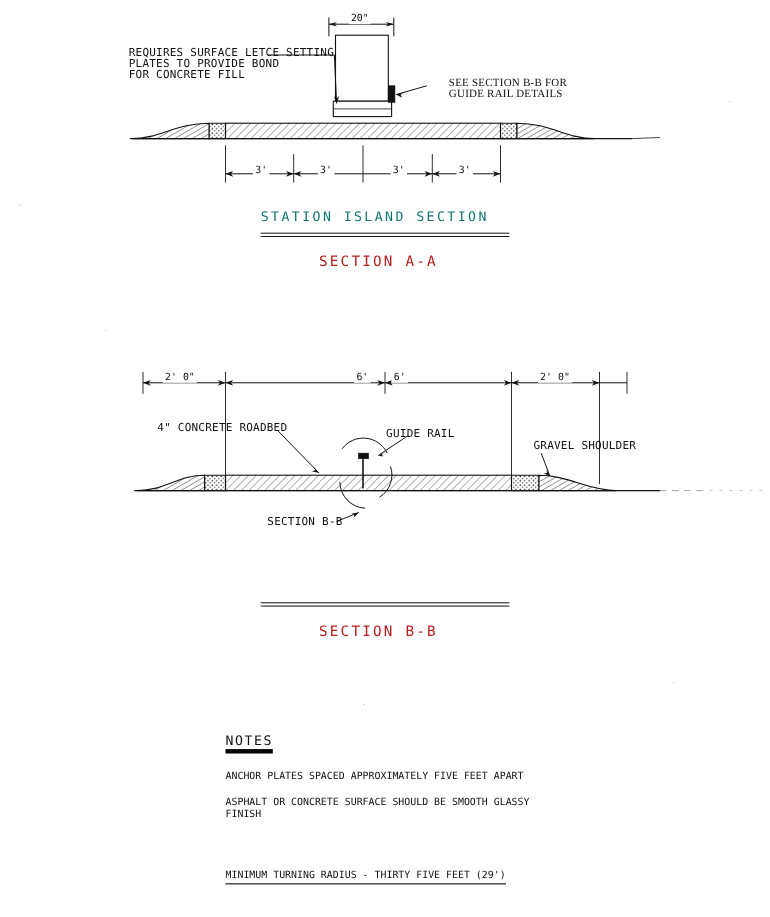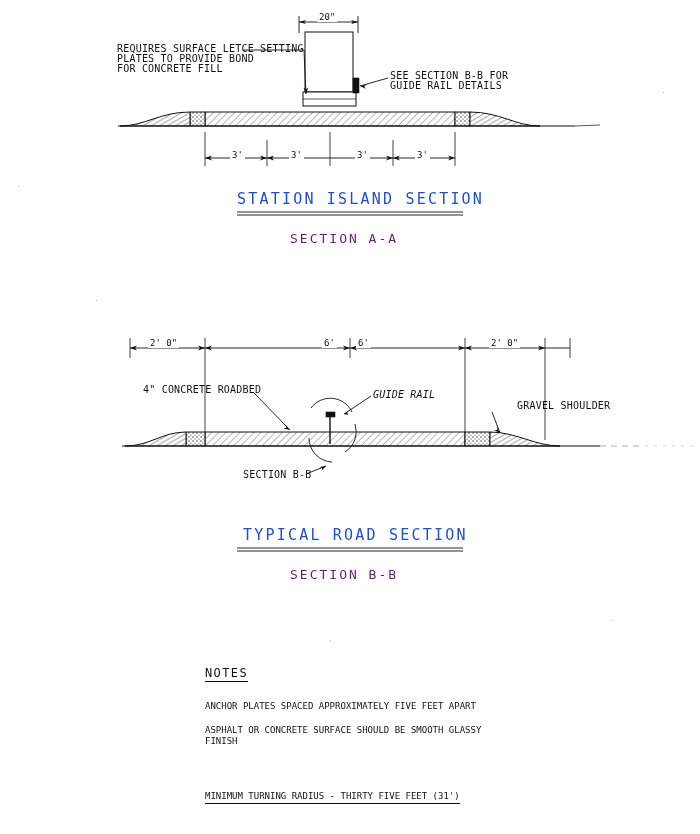--- a/index.html
+++ b/index.html
@@ -35,42 +35,42 @@
     font-size: 9px;
     line-height: 10px;
     white-space: pre;
     color: #111;
     background: #fff;
     padding: 0 2px;
   }
   .title {
     position: absolute;
     font-family: "DejaVu Sans Mono", monospace;
-    font-size: 15px;
+    font-size: 12px;
     letter-spacing: 2.2px;
     white-space: pre;
-    color: #1d4ed8;
+    color: #0f766e;
   }
   .subtitle {
     position: absolute;
     font-family: "DejaVu Sans Mono", monospace;
     font-size: 13px;
     letter-spacing: 2px;
     white-space: pre;
-    color: #701a75;
+    color: #b91c1c;
     text-align: center;
   }
   .notes-head {
     position: absolute;
     font-family: "DejaVu Sans Mono", monospace;
     font-size: 12px;
     letter-spacing: 1.4px;
     white-space: pre;
     color: #111;
-    border-bottom: 1px solid #000000;
+    border-bottom: 4px solid #000000;
     padding-bottom: 1px;
   }
   .note {
     position: absolute;
     font-family: "DejaVu Sans Mono", monospace;
     font-size: 9px;
     line-height: 11px;
     white-space: pre;
     color: #111;
   }
@@ -214,50 +214,49 @@
       <line x1="237" y1="551" x2="463" y2="551" stroke-width="0.9"></line>
     </g>
   </svg>
 
   <div class="dimtxt" style="left:317px; top:12px;">20"</div>
 
   <div class="lbl" style="left:117px; top:44px;">REQUIRES SURFACE LETCE SETTING
 PLATES TO PROVIDE BOND
 FOR CONCRETE FILL</div>
 
-  <div class="lbl" style="left:390px; top:71px;">SEE SECTION B-B FOR
+  <div class="lbl" style="left:408px; top:71px;font-family:Liberation Serif, serif;">SEE SECTION B-B FOR
 GUIDE RAIL DETAILS</div>
 
   <div class="dimtxt" style="left:230px; top:150px;">3'</div>
   <div class="dimtxt" style="left:289px; top:150px;">3'</div>
   <div class="dimtxt" style="left:355px; top:150px;">3'</div>
   <div class="dimtxt" style="left:415px; top:150px;">3'</div>
 
   <div class="title" style="left:237px; top:190px;">STATION ISLAND SECTION</div>
   <div class="subtitle" style="left:290px; top:231px;">SECTION A-A</div>
 
   <div class="dimtxt" style="left:148px; top:338px;">2' 0"</div>
   <div class="dimtxt" style="left:322px; top:338px;">6'</div>
   <div class="dimtxt" style="left:356px; top:338px;">6'</div>
   <div class="dimtxt" style="left:489px; top:338px;">2' 0"</div>
 
   <div class="lbl" style="left:143px; top:385px;">4" CONCRETE ROADBED</div>
-  <div class="lbl" style="left:373px; top:390px;font-style:italic;">GUIDE RAIL</div>
+  <div class="lbl" style="left:351px; top:390px;">GUIDE RAIL</div>
   <div class="lbl" style="left:243px; top:470px;">SECTION B-B</div>
-  <div class="lbl" style="left:485px; top:401px;margin-left:32px;">GRAVEL SHOULDER</div>
-
-  <div class="title" style="left:243px; top:526px;">TYPICAL ROAD SECTION</div>
+  <div class="lbl" style="left:485px; top:401px;">GRAVEL SHOULDER</div>
+
   <div class="subtitle" style="left:290px; top:567px;">SECTION B-B</div>
 
   <div class="notes-head" style="left:205px; top:666px;">NOTES</div>
 
   <div class="note" style="left:205px; top:725px;">ASPHALT OR CONCRETE SURFACE SHOULD BE SMOOTH GLASSY
 FINISH</div>
   <div class="note" style="left:205px; top:701px;">ANCHOR PLATES SPACED APPROXIMATELY FIVE FEET APART</div>
-  <div class="note u" style="left:205px; top:791px;">MINIMUM TURNING RADIUS - THIRTY FIVE FEET (31')</div>
+  <div class="note u" style="left:205px; top:791px;">MINIMUM TURNING RADIUS - THIRTY FIVE FEET (29')</div>
 
   <div class="speck" style="left:18px; top:186px;"></div>
   <div class="speck" style="left:663px; top:92px;"></div>
   <div class="speck" style="left:96px; top:300px;"></div>
   <div class="speck" style="left:612px; top:620px;"></div>
   <div class="speck" style="left:330px; top:640px;"></div>
 
 </div>
 
 </body></html>

